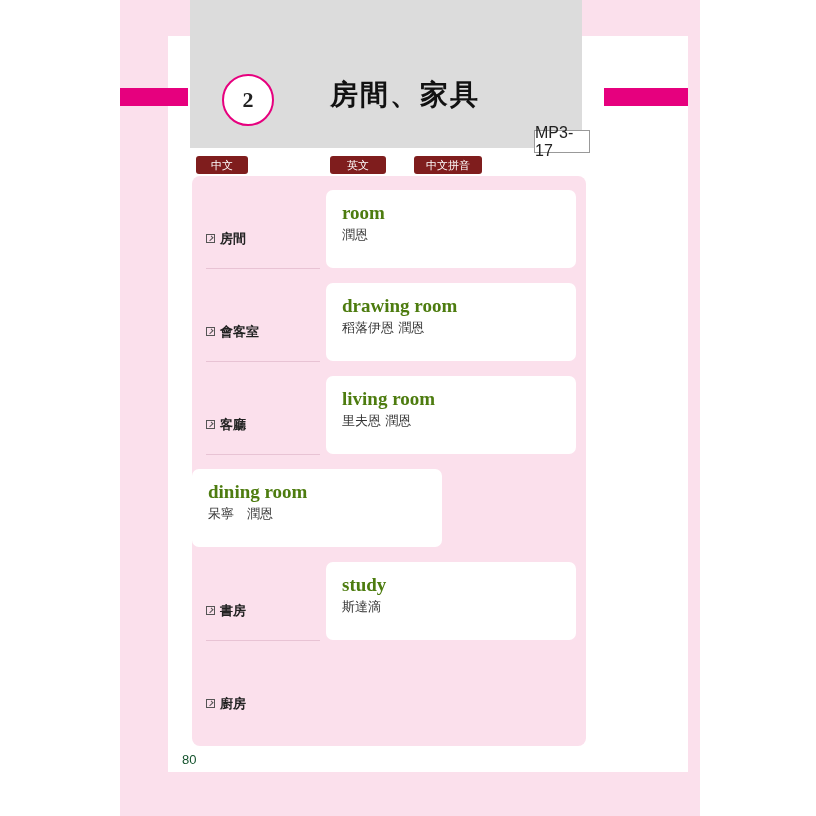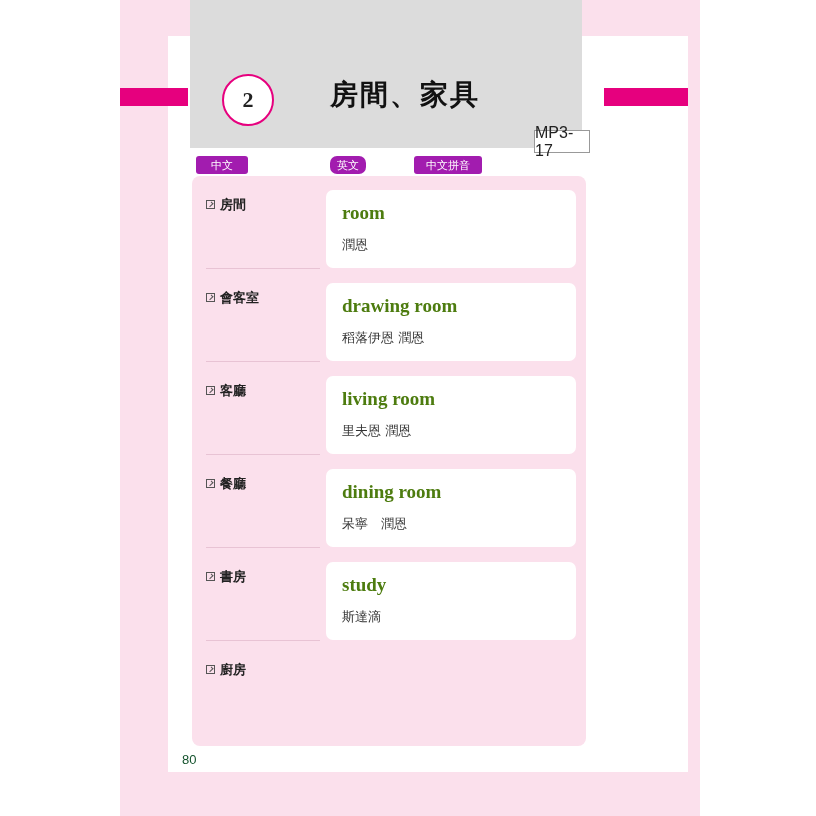--- a/index.html
+++ b/index.html
@@ -118,31 +118,31 @@
     position: absolute;
     left: 196px;
     top: 156px;
     width: 392px;
     height: 18px;
   }
   .tab {
     position: absolute;
     top: 0;
     height: 18px;
-    background: #a21caf;
+    background: #7f1d1d;
     border-radius: 3px;
     color: #ffffff;
     font-size: 11px;
     display: flex;
     align-items: center;
     justify-content: center;
     font-family: "DejaVu Sans", sans-serif;
   }
   .tab-0 { left: 0px;   width: 52px; }
-  .tab-1 { left: 134px; width: 36px; border-radius: 7px; }
+  .tab-1 { left: 134px; width: 56px; }
   .tab-2 { left: 218px; width: 68px; }
   
   .panel {
     position: absolute;
     left: 192px;
     top: 176px;
     width: 394px;
     height: 570px;
     background: #fbe0ec;
     border-radius: 8px;
@@ -156,21 +156,21 @@
   .row {
     position: relative;
     height: 93px;
     display: flex;
     align-items: flex-start;
   }
   .row .cn-cell {
     position: relative;
     width: 134px;
     padding-left: 14px;
-    padding-top: 19px;
+    padding-top: 53px;
     box-sizing: border-box;
     height: 93px;
   }
   .row .cn-cell::after {
     content: "";
     position: absolute;
     left: 14px;
     right: 6px;
     bottom: 0;
     height: 1px;
@@ -218,21 +218,21 @@
     padding: 12px 16px 0 16px;
   }
   .en-text {
     font-size: 19px;
     font-weight: bold;
     color: #4d7c0f;
     font-family: "Liberation Serif", serif;
     line-height: 22px;
   }
   .py-text {
-    margin-top: 12px;
+    margin-top: 2px;
     font-size: 13px;
     color: #333333;
     font-family: "DejaVu Sans", sans-serif;
   }
   .page-number {
     position: absolute;
     left: 182px;
     top: 752px;
     font-size: 13px;
     color: #14532d;
@@ -290,23 +290,20 @@
       <div class="cn-cell">
         <span class="cn-text"><span class="check-box"></span><span>客廳</span></span>
       </div>
       <div class="white-card">
         <div class="en-text">living room</div>
         <div class="py-text">里夫恩 潤恩</div>
       </div>
     </div>
 
     <div class="row">
-      <div class="cn-cell">
-        <span class="cn-text"><span class="check-box"></span><span>餐廳</span></span>
-      </div>
       <div class="white-card">
         <div class="en-text">dining room</div>
         <div class="py-text">呆寧　潤恩</div>
       </div>
     </div>
 
     <div class="row">
       <div class="cn-cell">
         <span class="cn-text"><span class="check-box"></span><span>書房</span></span>
       </div>

